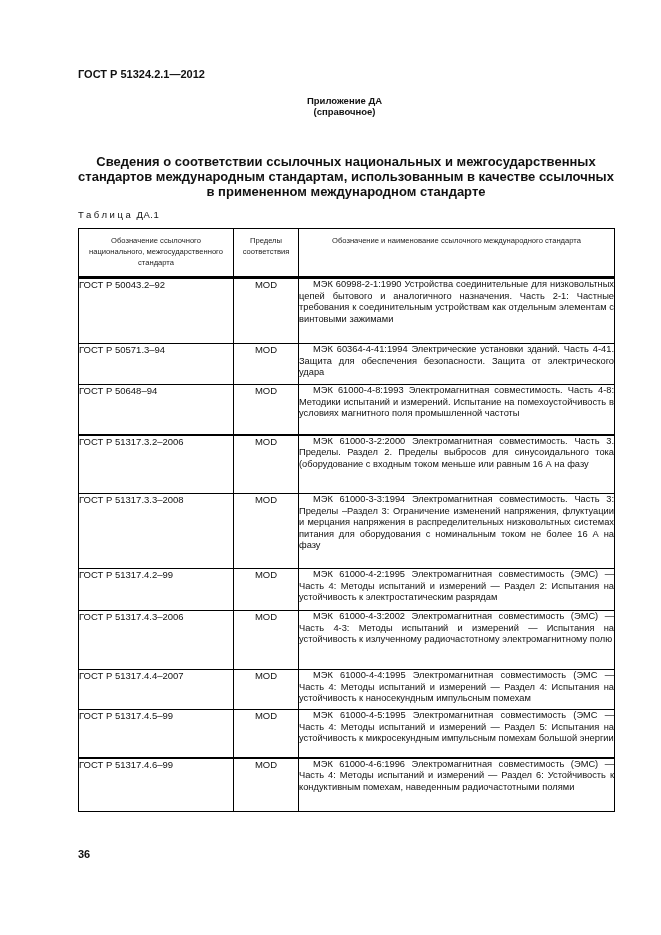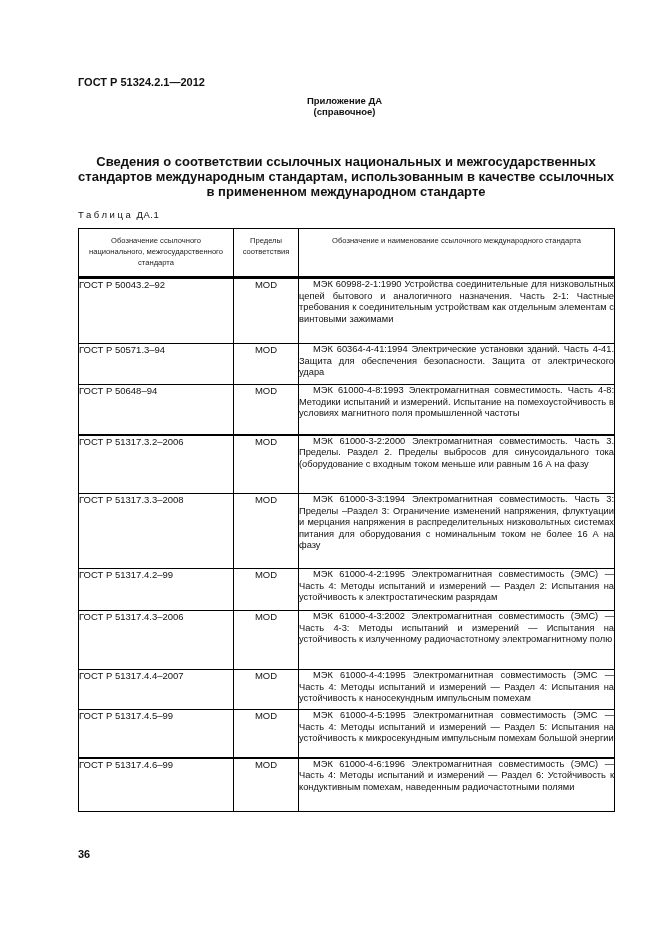--- a/index.html
+++ b/index.html
@@ -1,18 +1,18 @@
 <!DOCTYPE html>
 <html><head>
 <meta charset="utf-8">
 <style>
   html, body { margin: 0; padding: 0; background: #ffffff; }
   body { width: 661px; height: 935px; position: relative; overflow: hidden;
          font-family: "Liberation Sans", sans-serif; color: #111; }
-  .doc-code { position: absolute; left: 78px; top: 76px; font-size: 11px; font-weight: bold; }
+  .doc-code { position: absolute; left: 78px; top: 68px; font-size: 11px; font-weight: bold; }
   .appendix { position: absolute; left: 0; width: 661px; top: 95px; text-align: center;
               font-size: 9.5px; font-weight: bold; line-height: 11px; left: 14px; }
   .title { position: absolute; left: 78px; width: 536px; top: 154px; text-align: center;
            font-size: 13px; font-weight: bold; line-height: 15px; }
   .table-caption { position: absolute; left: 78px; top: 209px; font-size: 9.5px; letter-spacing: 0.5px; }
   .table-caption .spaced { letter-spacing: 2.6px; }
   table.std { position: absolute; left: 78px; top: 228px; width: 536px;
               border-collapse: collapse; table-layout: fixed; }
   table.std td, table.std th { border: 1px solid #000; vertical-align: top; padding: 0; }
   table.std th { font-weight: normal; font-size: 7.6px; color: #222; line-height: 11px;

